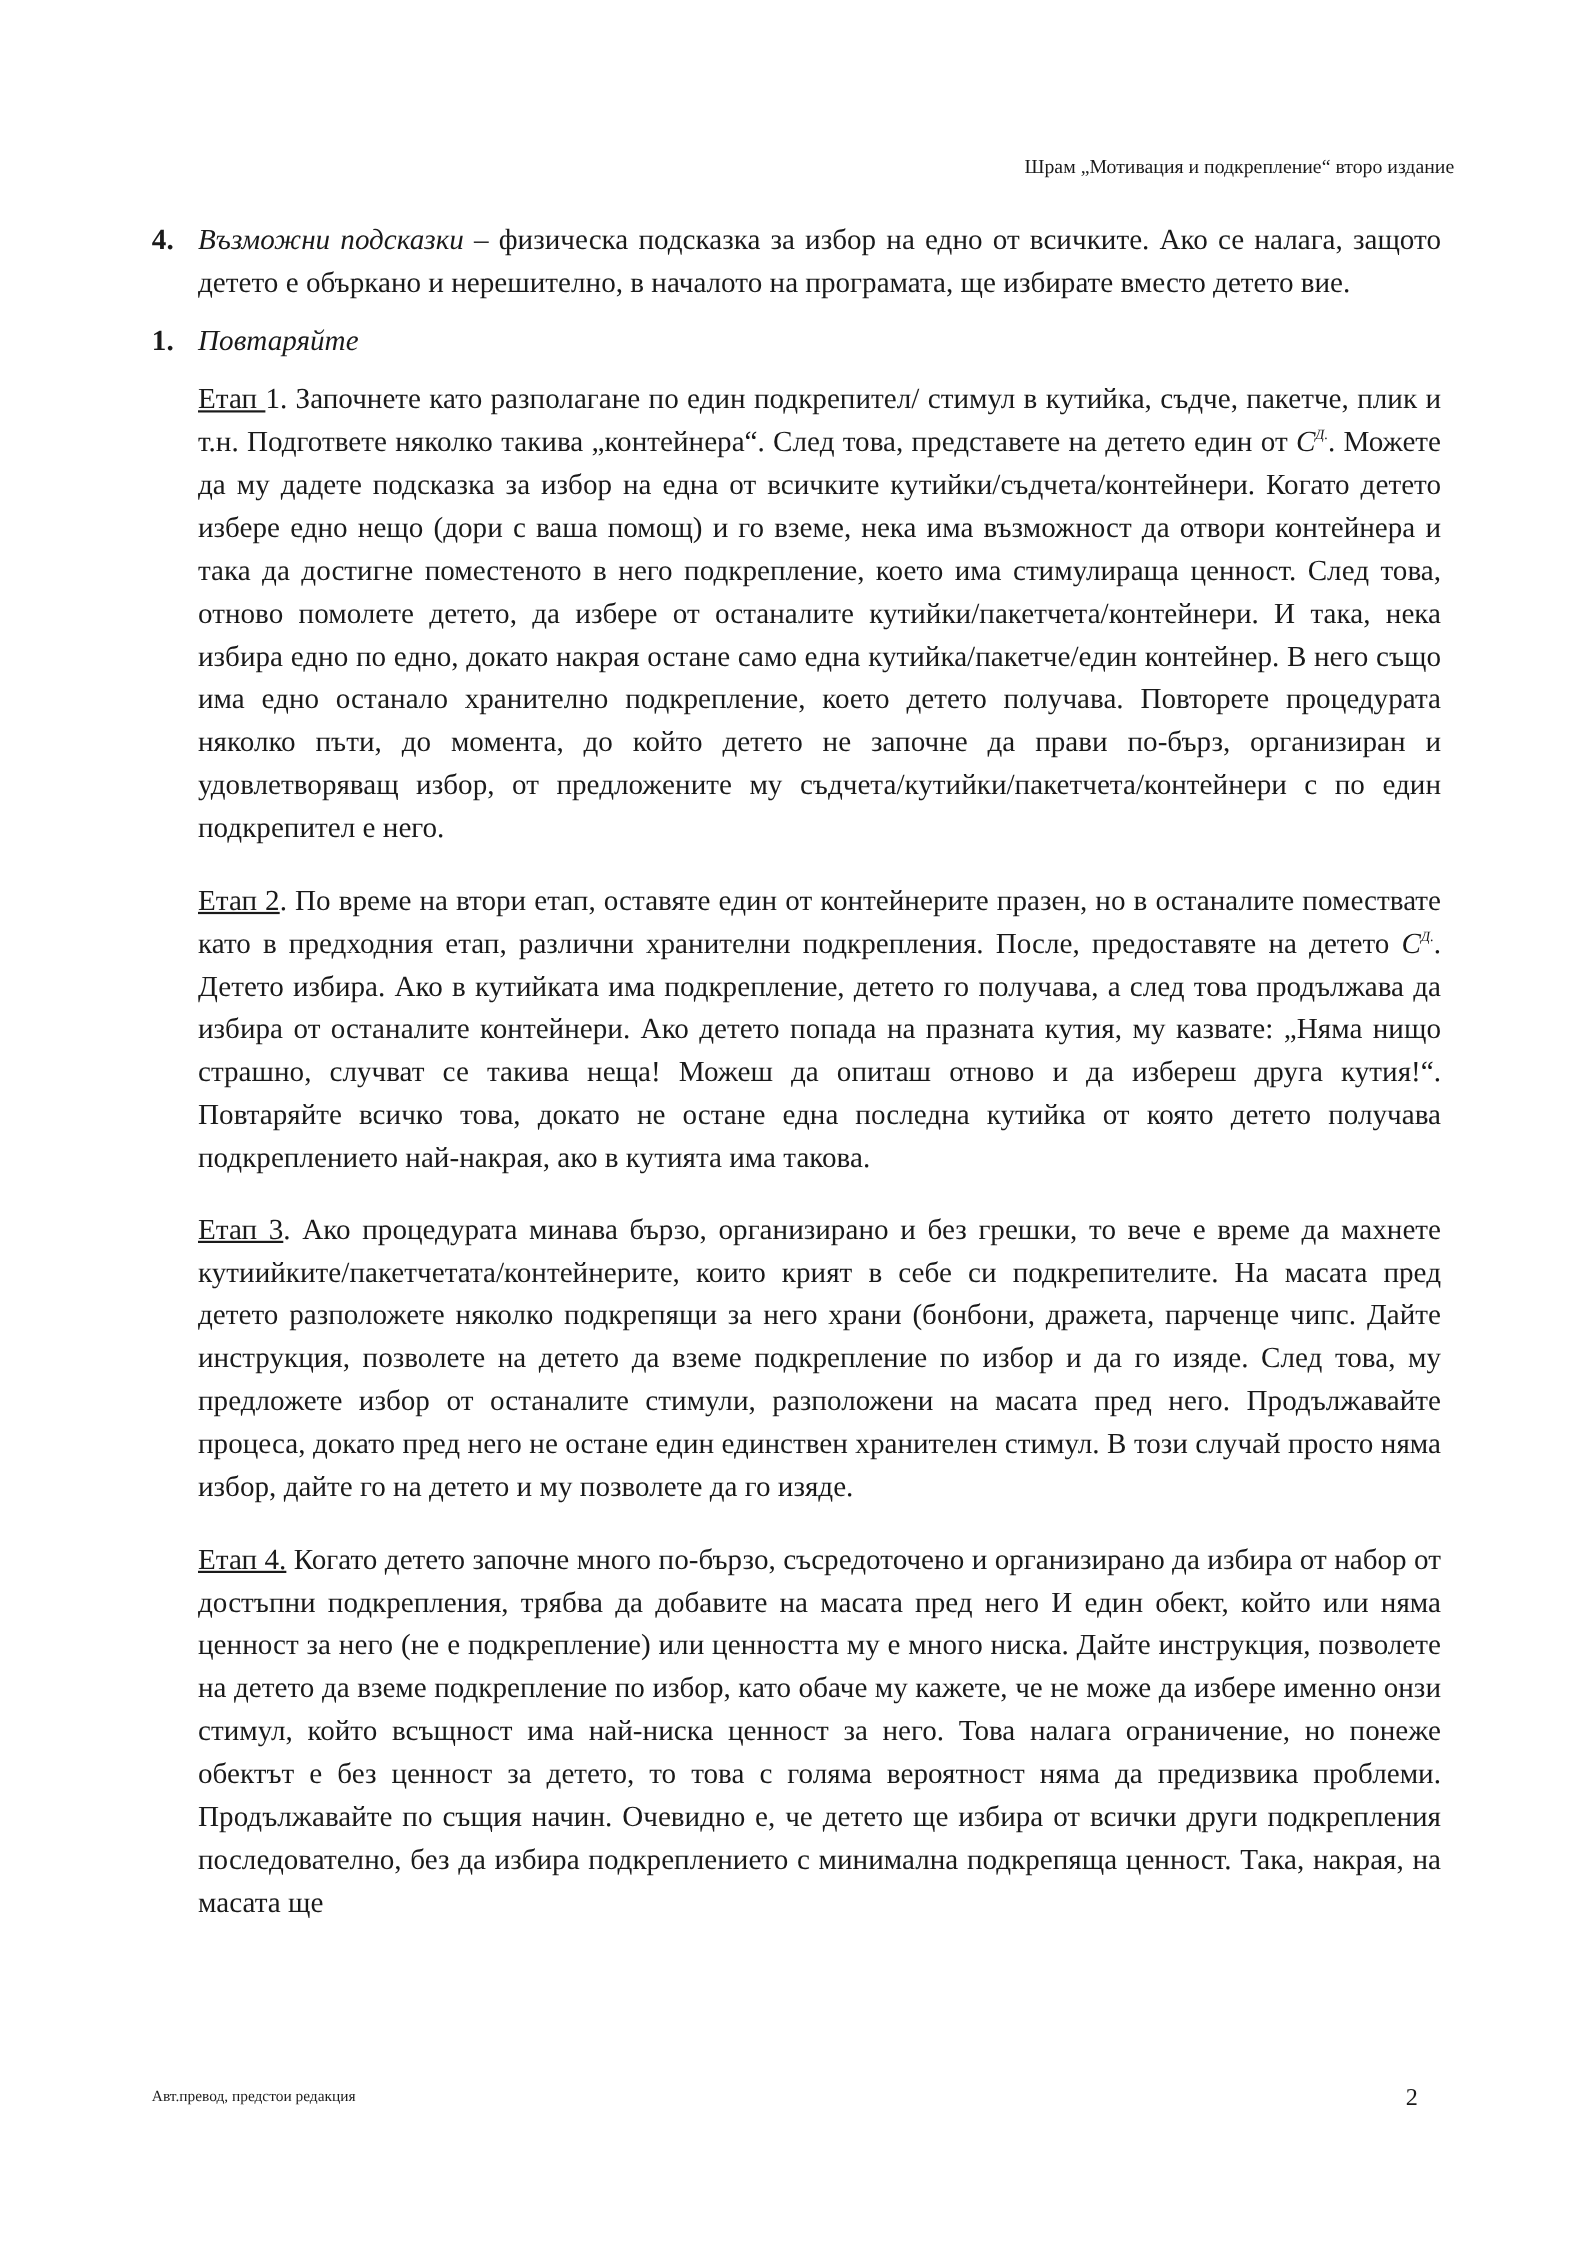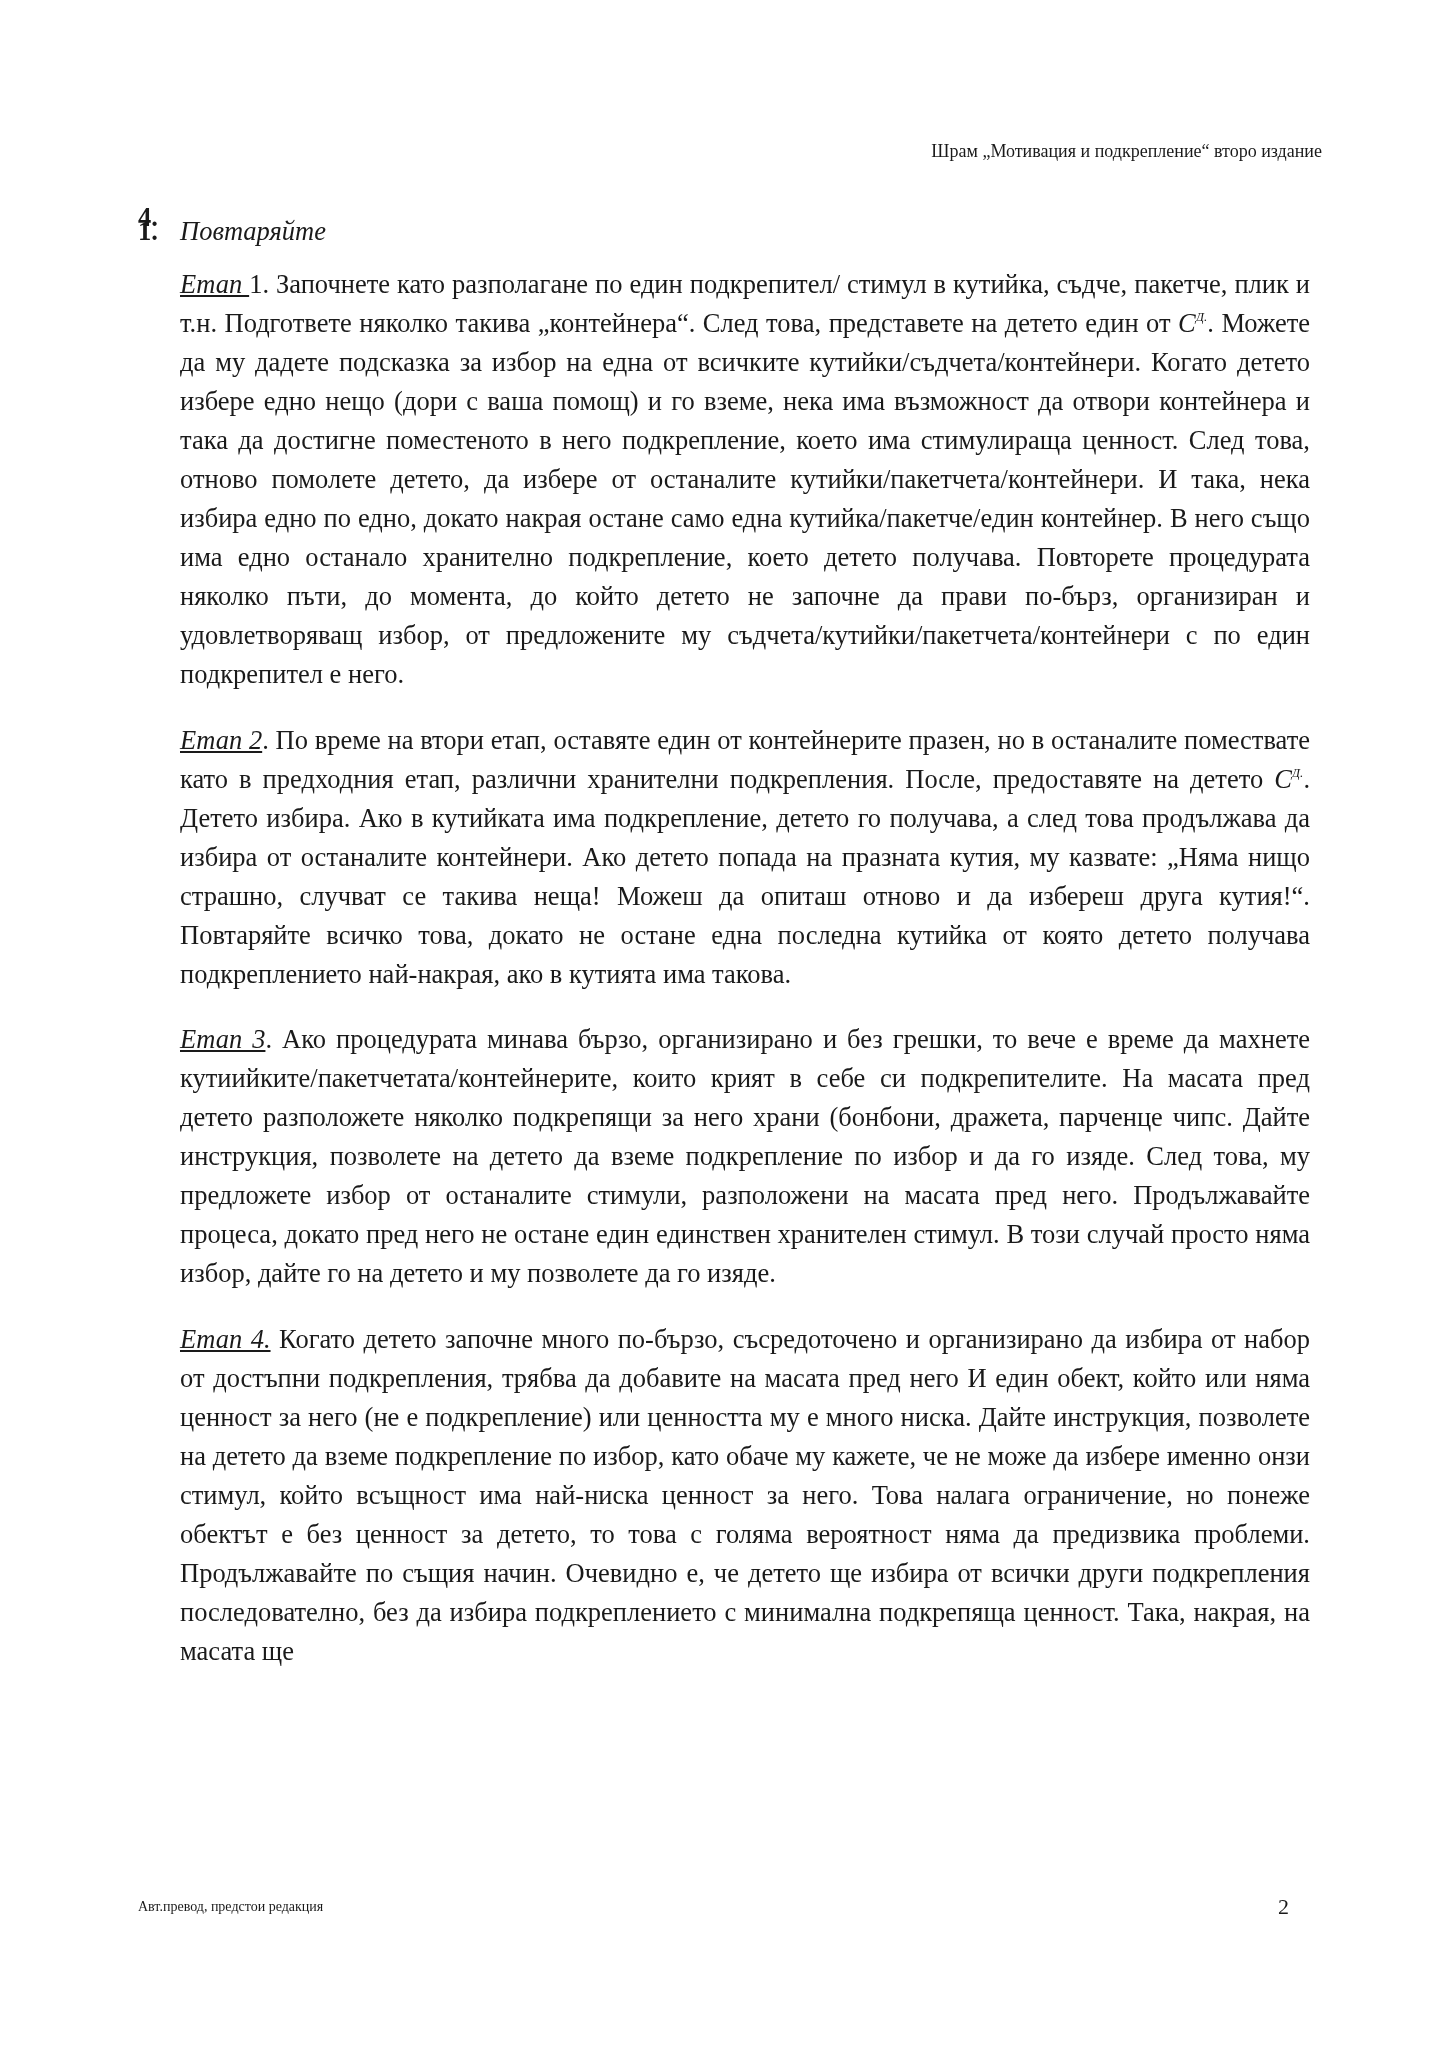--- a/index.html
+++ b/index.html
@@ -5,33 +5,34 @@
   html, body { margin: 0; padding: 0; background: #ffffff; }
   body { width: 1448px; height: 2048px; position: relative; overflow: hidden;
          font-family: "Liberation Serif", "DejaVu Serif", serif; color: #1a1a1a; }
   .header { position: absolute; top: 136px; right: 126px; font-size: 18px; line-height: 30px; }
   .content { position: absolute; top: 198px; left: 138px; width: 1172px; }
   .item { position: relative; padding-left: 42px; font-size: 26.5px; line-height: 39px; text-align: justify; margin-bottom: 14px; }
   .item .marker { position: absolute; left: 0; top: 0; font-weight: bold; }
   .para { padding-left: 42px; font-size: 26.5px; line-height: 39px; text-align: justify; margin-bottom: 13px; }
   .para:first-of-type { margin-top: 8px; }
   em { font-style: italic; }
-  .stage { font-style: italic; text-decoration: underline; margin-top: 44px; }
+  .stage { text-decoration: underline; margin-top: 44px; }
   sup { font-size: 13px; font-style: italic; vertical-align: 11px; line-height: 0; }
   .footer-left { position: absolute; top: 1892px; left: 138px; font-size: 14px; line-height: 30px; }
   .footer-right { position: absolute; top: 1892px; left: 1278px; font-size: 22px; line-height: 30px; }
 </style>
 </head>
 <body>
 
 <div class="header">Шрам „Мотивация и подкрепление“ второ издание</div>
 
 <div class="content">
   <div class="item">
     <span class="marker">4.</span>
+    <span class="rich"><span> </span><em>Възможни подсказки</em><span> – физическа подсказка за избор на едно от всичките. Ако се налага, защото детето е объркано и нерешително, в началото на програмата, ще избирате вместо детето вие.</span></span>
   </div>
   <div class="item">
     <span class="marker">1.</span>
     <span class="rich"><em>Повтаряйте</em></span>
   </div>
   <p class="para"><span class="stage">Етап </span><span>1. Започнете като разполагане по един подкрепител/ стимул  в кутийка, съдче, пакетче, плик и т.н. Подгответе няколко такива „контейнера“. След това, представете на детето един от </span><em>С</em><sup>Д.</sup><span>. Можете да му дадете подсказка за избор на една от всичките кутийки/съдчета/контейнери. Когато детето избере едно нещо (дори с ваша помощ) и го вземе, нека има възможност да отвори контейнера и така да достигне поместеното в него подкрепление, което има стимулираща ценност. След това, отново помолете детето, да избере от останалите кутийки/пакетчета/контейнери. И така, нека избира едно по едно, докато накрая остане само една кутийка/пакетче/един контейнер. В него също има едно останало хранително подкрепление, което детето получава.  Повторете процедурата няколко пъти, до момента, до който детето не започне да прави по-бърз, организиран и удовлетворяващ избор, от предложените му съдчета/кутийки/пакетчета/контейнери с по един подкрепител е него.</span></p>
   <p class="para"><span class="stage">Етап 2</span><span>. По време на втори етап, оставяте един от контейнерите празен, но в останалите помествате като в предходния етап, различни хранителни подкрепления.  После, предоставяте на детето </span><em>С</em><sup>Д.</sup><span>. Детето избира. Ако в кутийката има подкрепление, детето го получава, а след това продължава да избира от останалите контейнери.  Ако детето попада на празната кутия, му казвате: „Няма нищо страшно, случват се такива неща! Можеш да опиташ отново и да избереш друга кутия!“. Повтаряйте всичко това, докато не остане една последна кутийка от която детето получава подкреплението най-накрая, ако в кутията има такова.</span></p>
   <p class="para"><span class="stage">Етап 3</span><span>. Ако процедурата минава бързо, организирано и без грешки, то вече е време да махнете кутиийките/пакетчетата/контейнерите, които крият в себе си подкрепителите. На масата пред детето разположете няколко подкрепящи за него храни (бонбони, дражета, парченце чипс. Дайте инструкция, позволете на детето да вземе подкрепление по избор и да го изяде. След това, му предложете избор от останалите стимули, разположени на масата пред него. Продължавайте процеса, докато пред него не остане един единствен хранителен стимул. В този случай просто няма избор, дайте го на детето и му позволете да го изяде.</span></p>
   <p class="para"><span class="stage">Етап 4.</span><span> Когато детето започне много по-бързо, съсредоточено и организирано  да избира от набор от достъпни подкрепления, трябва да добавите на масата пред него И един обект, който или няма ценност за него (не е подкрепление)  или ценността му е много ниска. Дайте инструкция, позволете на детето да вземе подкрепление по избор, като обаче му кажете, че не може да избере именно онзи стимул, който всъщност има най-ниска ценност за него. Това налага ограничение, но понеже обектът е без ценност за детето,  то това с голяма вероятност няма да предизвика проблеми.  Продължавайте по същия начин. Очевидно е, че детето ще избира от всички други подкрепления последователно, без да избира подкреплението с минимална подкрепяща ценност. Така, накрая, на масата ще</span></p>
 </div>

